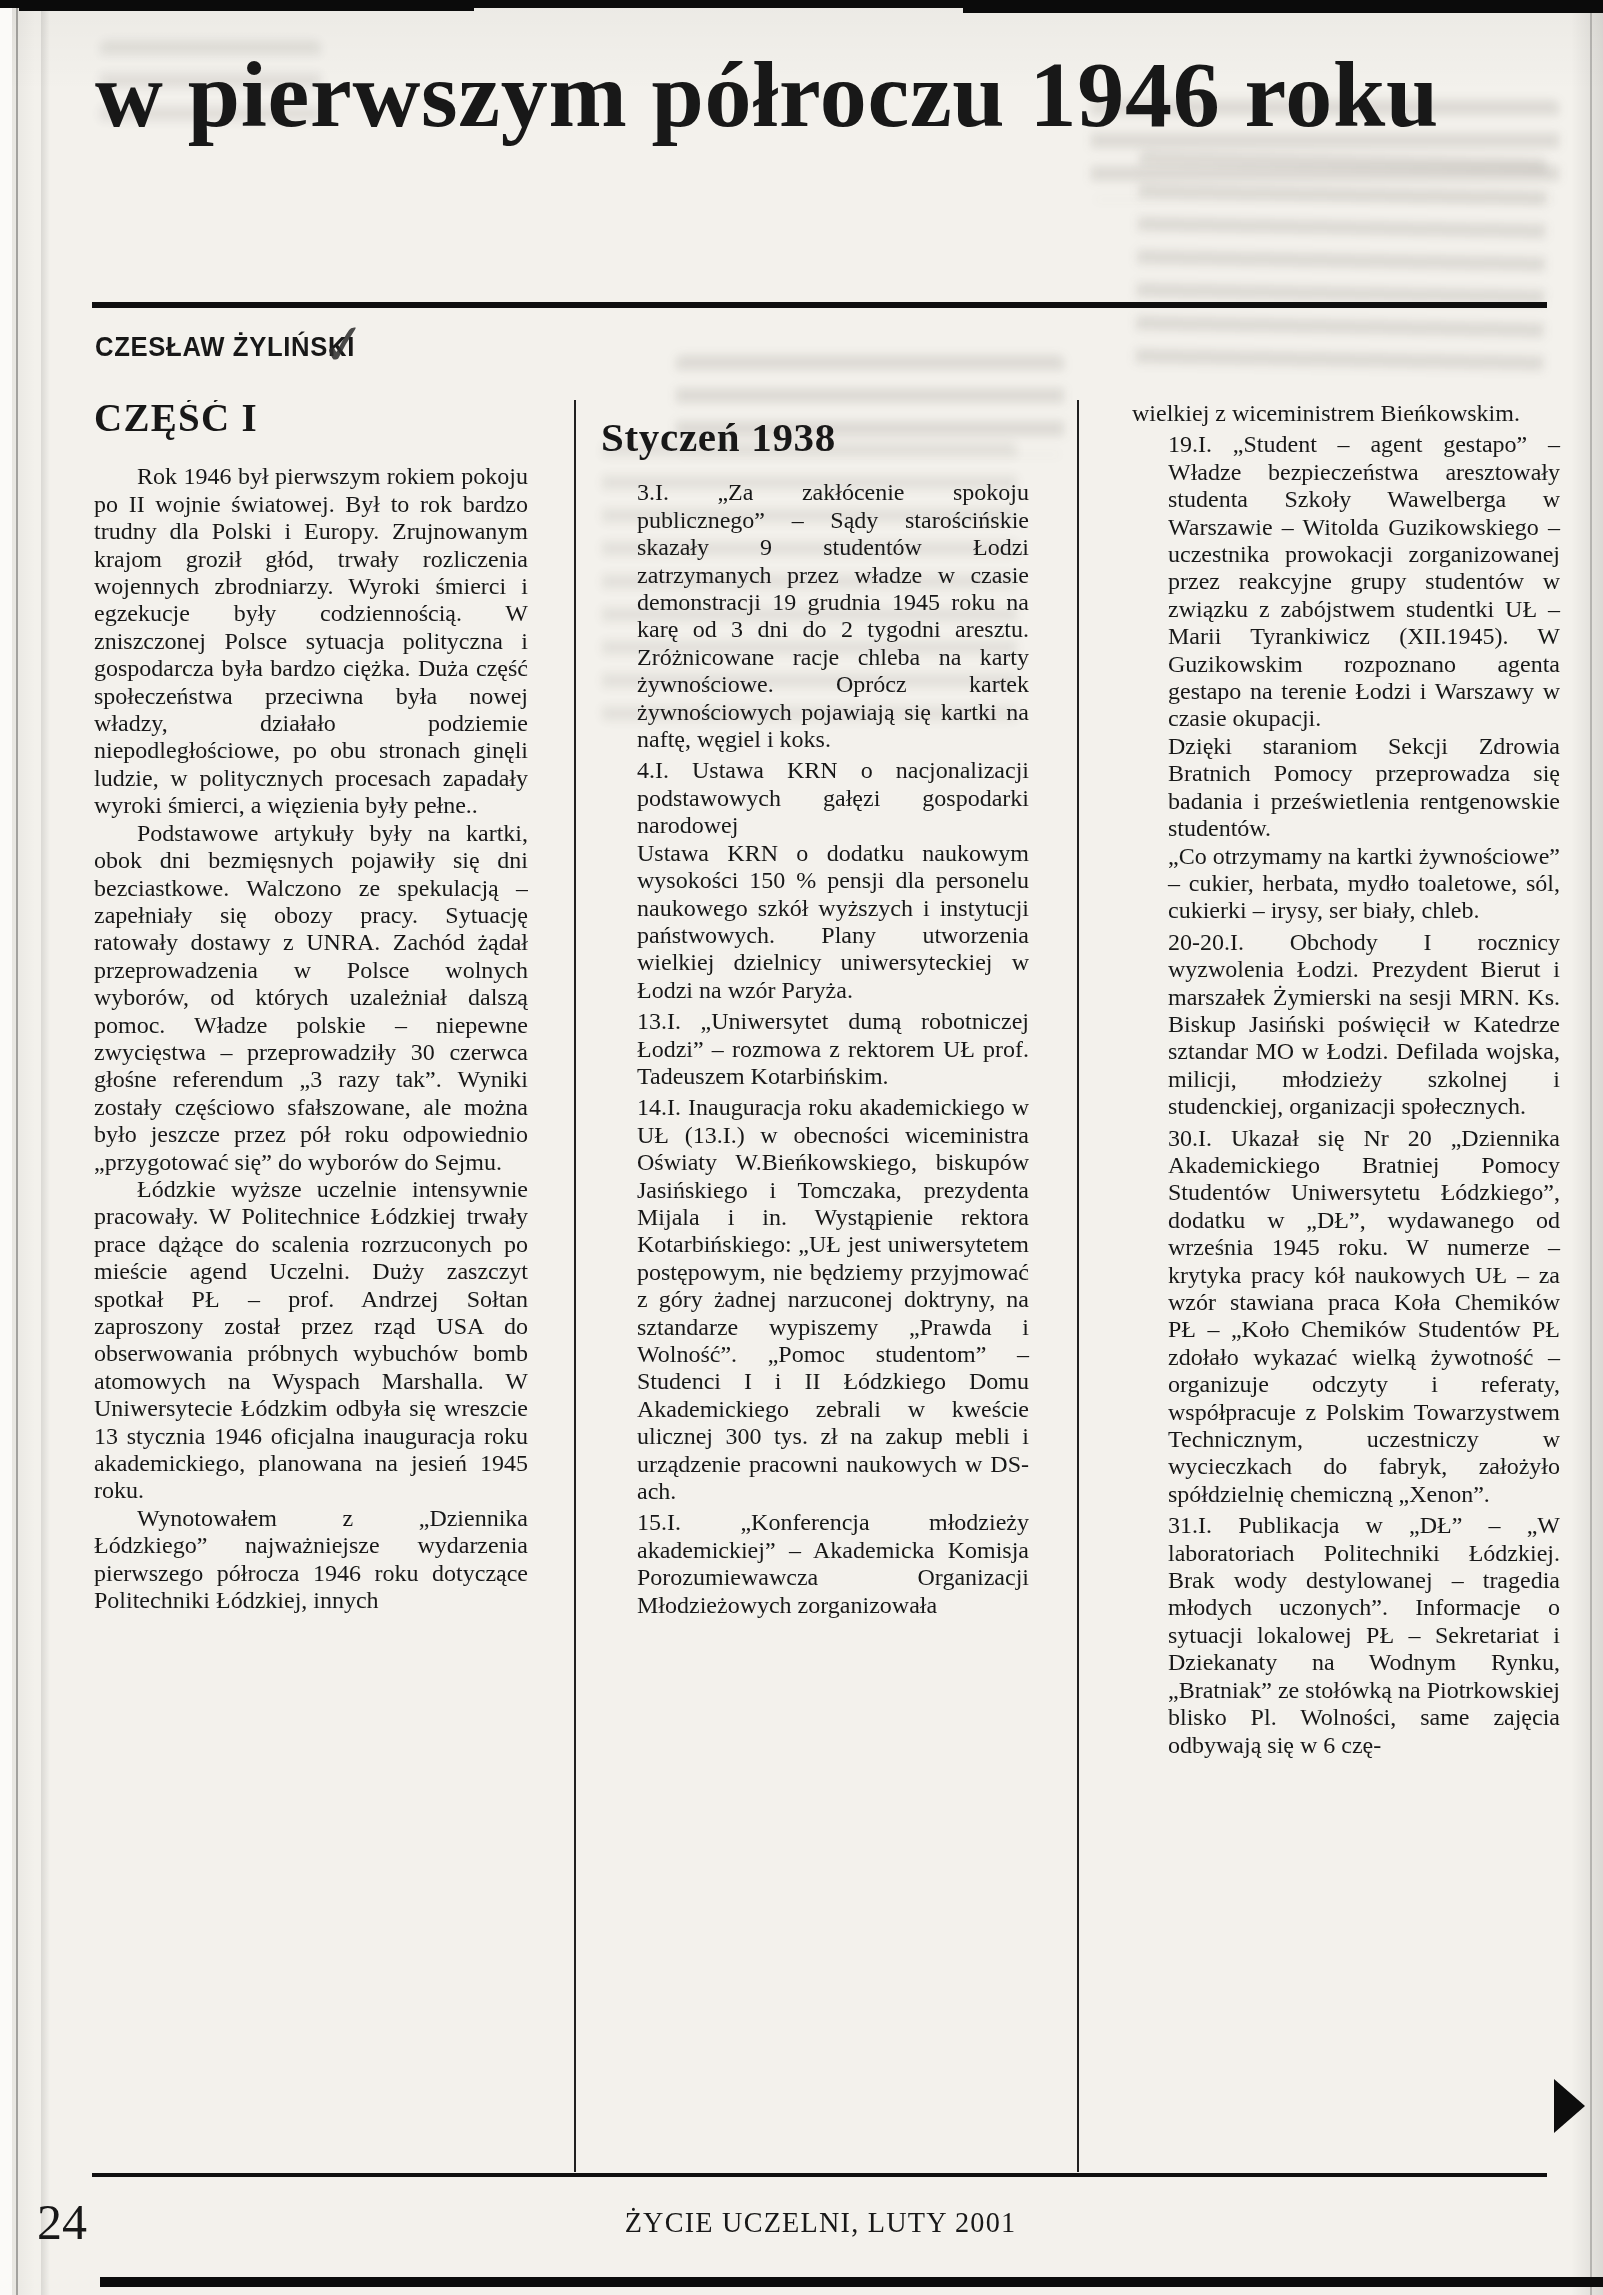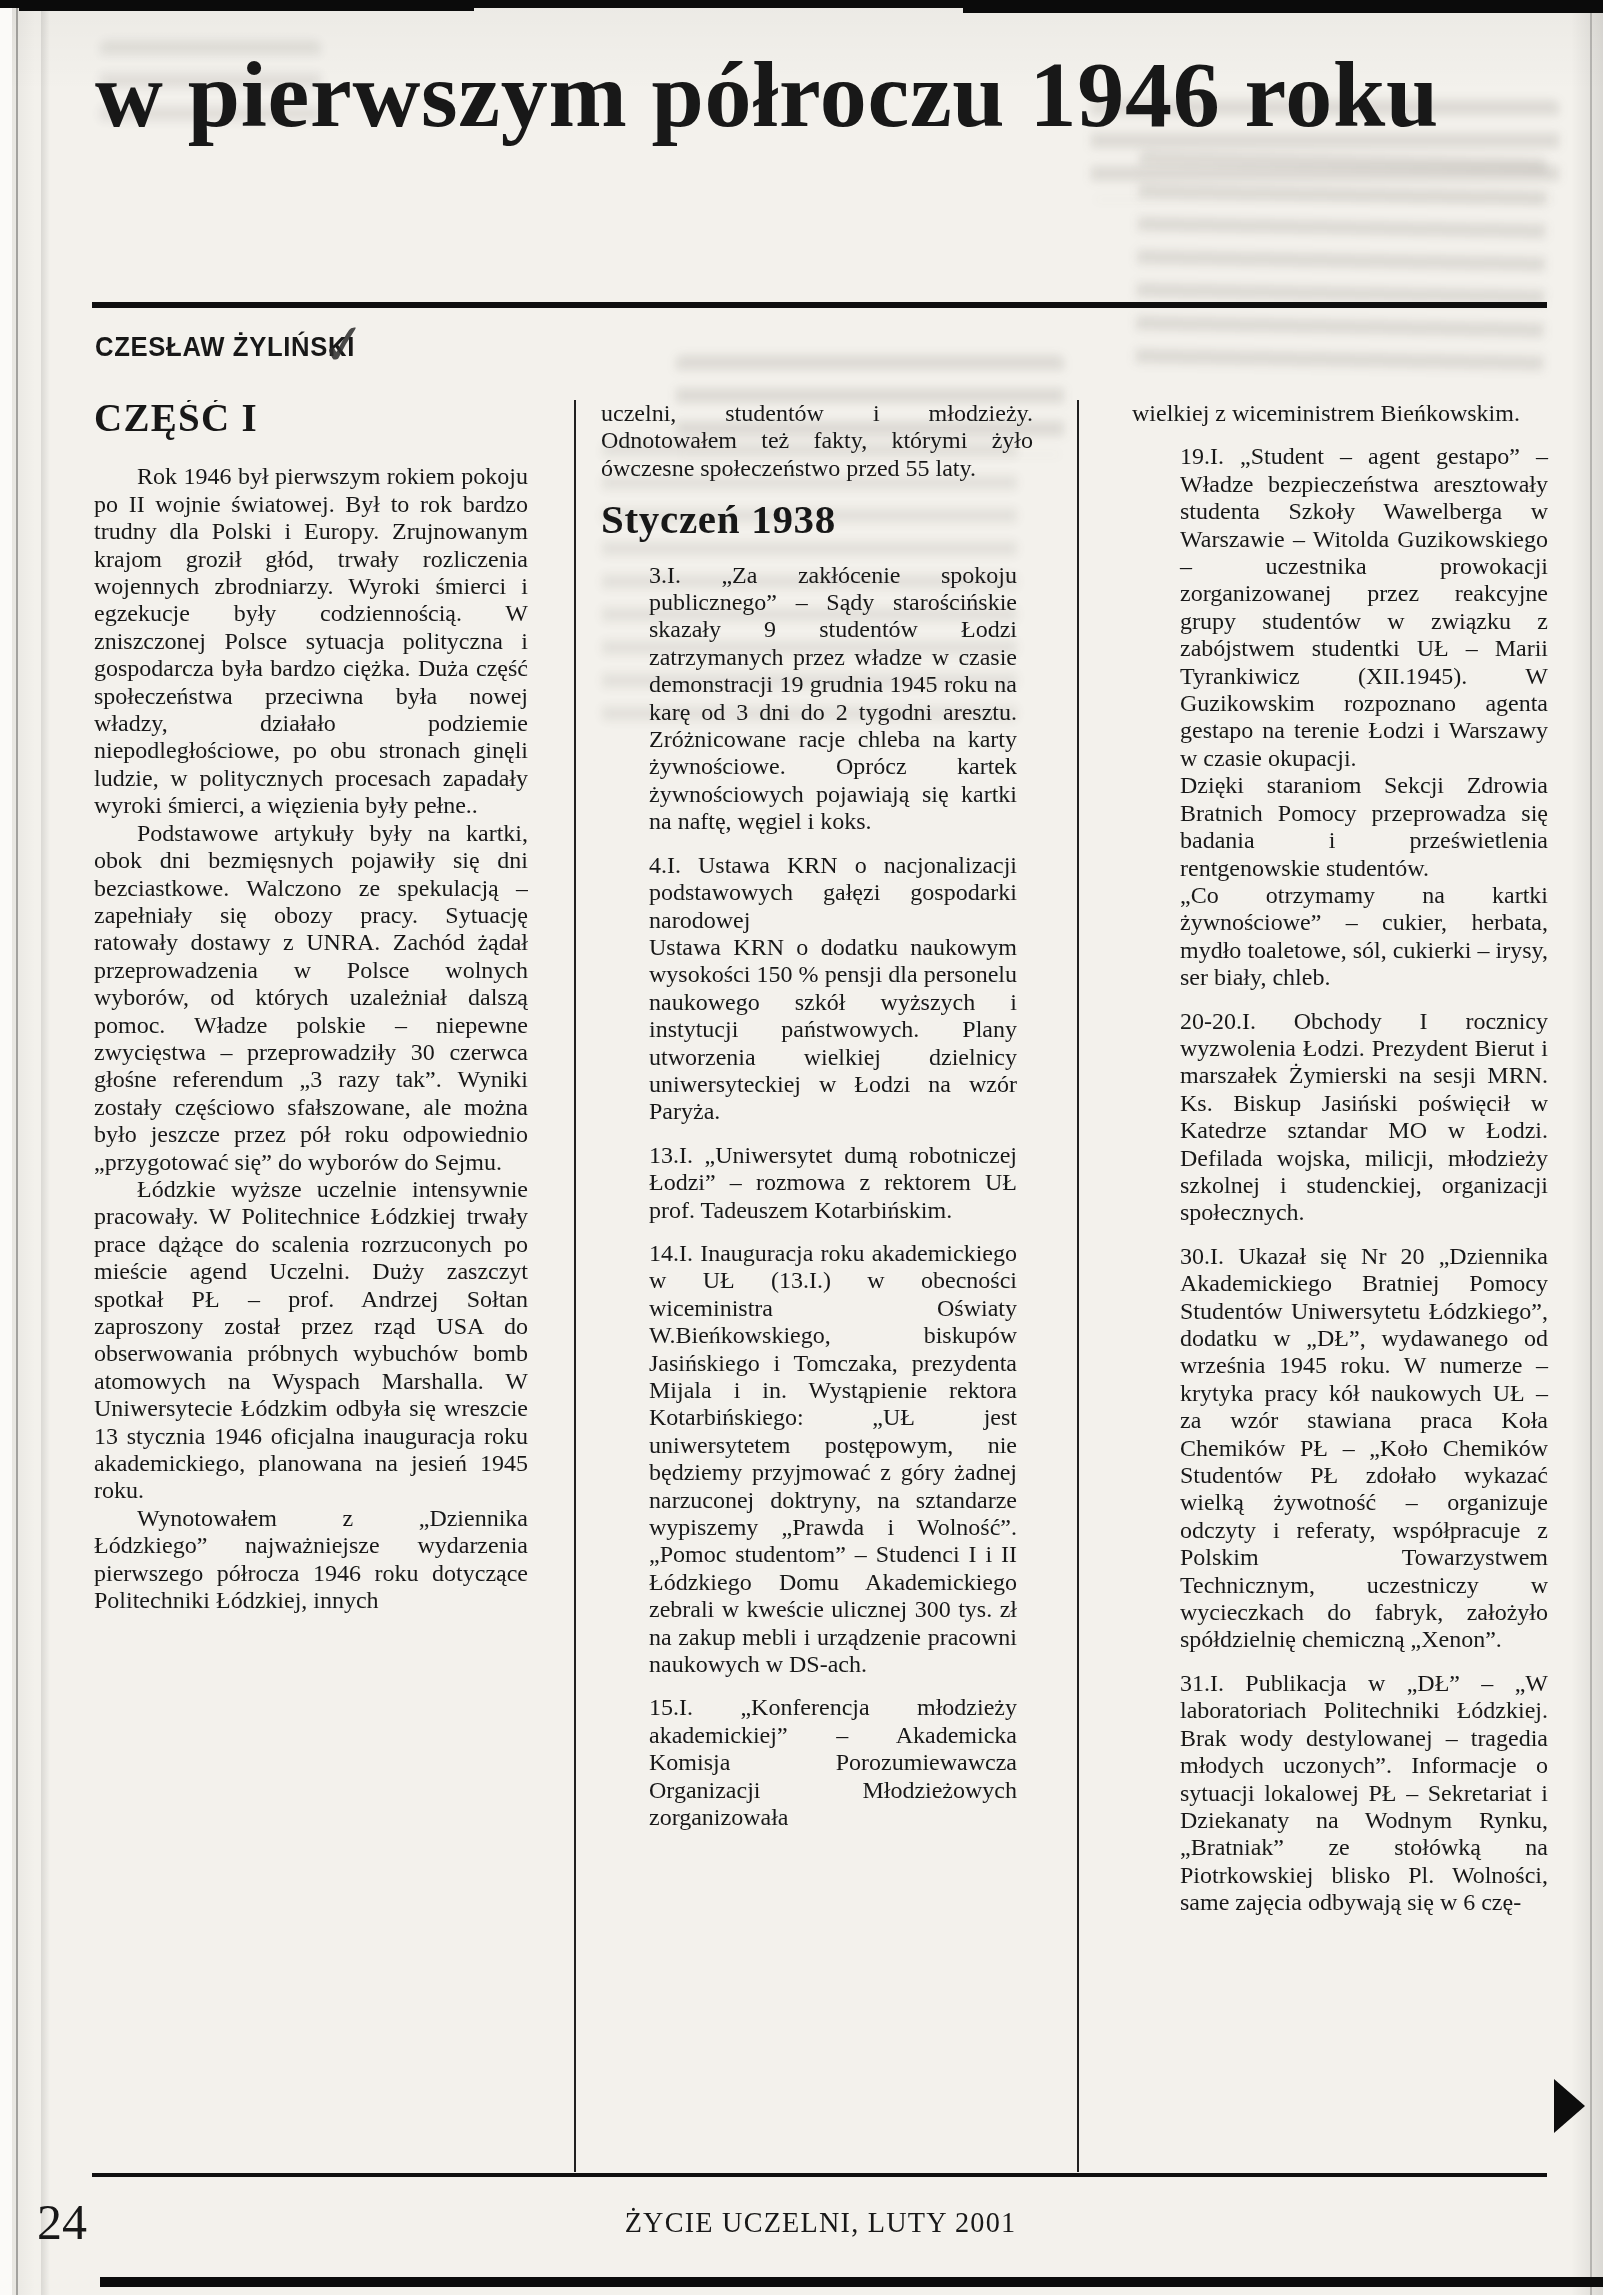--- a/index.html
+++ b/index.html
@@ -46,21 +46,21 @@
   .col-2 { left:601px;  width:432px; }
   .col-3 { left:1132px; width:432px; }
   .sep { position:absolute; top:400px; width:2px; height:1772px; background:#202020; z-index:2; }
   .sep-1 { left:574px; }
   .sep-2 { left:1077px; }
   .col p { margin:0; text-indent:43px; }
   .col p.no-indent { text-indent:0; }
   .section-heading { font-size:39px; font-weight:bold; letter-spacing:1.3px; margin:4px 0 32px; }
   .month-heading   { font-size:41px; font-weight:bold; letter-spacing:0.7px; margin:24px 0 28px; }
   ul.events { list-style:none; margin:0; padding:0 0 0 32px; }
-  ul.events li { position:relative; margin:16px; }
+  ul.events li { position:relative; margin:4px; }
   .etext { white-space:pre-line; }
   
   .cont-arrow { position:absolute; left:1554px; top:2079px; z-index:3; width:0; height:0;
                 border-top:27px solid transparent; border-bottom:27px solid transparent;
                 border-left:31px solid #0d0d0d; }
   
   .footer-rule { position:absolute; left:92px; top:2173px; width:1455px; height:4px; background:#101010; z-index:2; }
   .page-number { position:absolute; left:37px; top:2193px; z-index:2; font-size:50px; }
   .journal { position:absolute; left:94px; top:2205px; width:1453px; z-index:2; text-align:center;
              font-size:30px; letter-spacing:1.3px; transform:scaleX(.94); transform-origin:center top; }
@@ -97,21 +97,20 @@
 
   <div class="col col-1">
     <div class="section-heading">CZĘŚĆ I</div>
     <p>Rok 1946 był pierwszym rokiem pokoju po II wojnie światowej. Był to rok bardzo trudny dla Polski i Europy. Zrujnowanym krajom groził głód, trwały rozliczenia wojennych zbrodniarzy. Wyroki śmierci i egzekucje były codziennością. W zniszczonej Polsce sytuacja polityczna i gospodarcza była bardzo ciężka. Duża część społeczeństwa przeciwna była nowej władzy, działało podziemie niepodległościowe, po obu stronach ginęli ludzie, w politycznych procesach zapadały wyroki śmierci, a więzienia były pełne..</p>
     <p>Podstawowe artykuły były na kartki, obok dni bezmięsnych pojawiły się dni bezciastkowe. Walczono ze spekulacją – zapełniały się obozy pracy. Sytuację ratowały dostawy z UNRA. Zachód żądał przeprowadzenia w Polsce wolnych wyborów, od których uzależniał dalszą pomoc. Władze polskie – niepewne zwycięstwa – przeprowadziły 30 czerwca głośne referendum „3 razy tak”. Wyniki zostały częściowo sfałszowane, ale można było jeszcze przez pół roku odpowiednio „przygotować się” do wyborów do Sejmu.</p>
     <p>Łódzkie wyższe uczelnie intensywnie pracowały. W Politechnice Łódzkiej trwały prace dążące do scalenia rozrzuconych po mieście agend Uczelni. Duży zaszczyt spotkał PŁ – prof. Andrzej Sołtan zaproszony został przez rząd USA do obserwowania próbnych wybuchów bomb atomowych na Wyspach Marshalla. W Uniwersytecie Łódzkim odbyła się wreszcie 13 stycznia 1946 oficjalna inauguracja roku akademickiego, planowana na jesień 1945 roku.</p>
     <p>Wynotowałem z „Dziennika Łódzkiego” najważniejsze wydarzenia pierwszego półrocza 1946 roku dotyczące Politechniki Łódzkiej, innych</p>
   </div>
 
   <div class="col col-2">
-    <p class="no-indent">uczelni, studentów i młodzieży. Odnotowałem też fakty, którymi żyło ówczesne społeczeństwo przed 55 laty.</p>
     <div class="month-heading">Styczeń 1938</div>
     <ul class="events">
       <li><span class="etext">3.I. „Za zakłócenie spokoju publicznego” – Sądy starościńskie skazały 9 studentów Łodzi zatrzymanych przez władze w czasie demonstracji 19 grudnia 1945 roku na karę od 3 dni do 2 tygodni aresztu. Zróżnicowane racje chleba na karty żywnościowe. Oprócz kartek żywnościowych pojawiają się kartki na naftę, węgiel i koks.</span></li>
       <li><span class="etext">4.I. Ustawa KRN o nacjonalizacji podstawowych gałęzi gospodarki narodowej
 Ustawa KRN o dodatku naukowym wysokości 150 % pensji dla personelu naukowego szkół wyższych i instytucji państwowych. Plany utworzenia wielkiej dzielnicy uniwersyteckiej w Łodzi na wzór Paryża.</span></li>
       <li><span class="etext">13.I. „Uniwersytet dumą robotniczej Łodzi” – rozmowa z rektorem UŁ prof. Tadeuszem Kotarbińskim.</span></li>
       <li><span class="etext">14.I. Inauguracja roku akademickiego w UŁ (13.I.) w obecności wiceministra Oświaty W.Bieńkowskiego, biskupów Jasińskiego i Tomczaka, prezydenta Mijala i in. Wystąpienie rektora Kotarbińskiego: „UŁ jest uniwersytetem postępowym, nie będziemy przyjmować z góry żadnej narzuconej doktryny, na sztandarze wypiszemy „Prawda i Wolność”. „Pomoc studentom” – Studenci I i II Łódzkiego Domu Akademickiego zebrali w kweście ulicznej 300 tys. zł na zakup mebli i urządzenie pracowni naukowych w DS-ach.</span></li>
       <li><span class="etext">15.I. „Konferencja młodzieży akademickiej” – Akademicka Komisja Porozumiewawcza Organizacji Młodzieżowych zorganizowała</span></li>
     </ul>
   </div>

